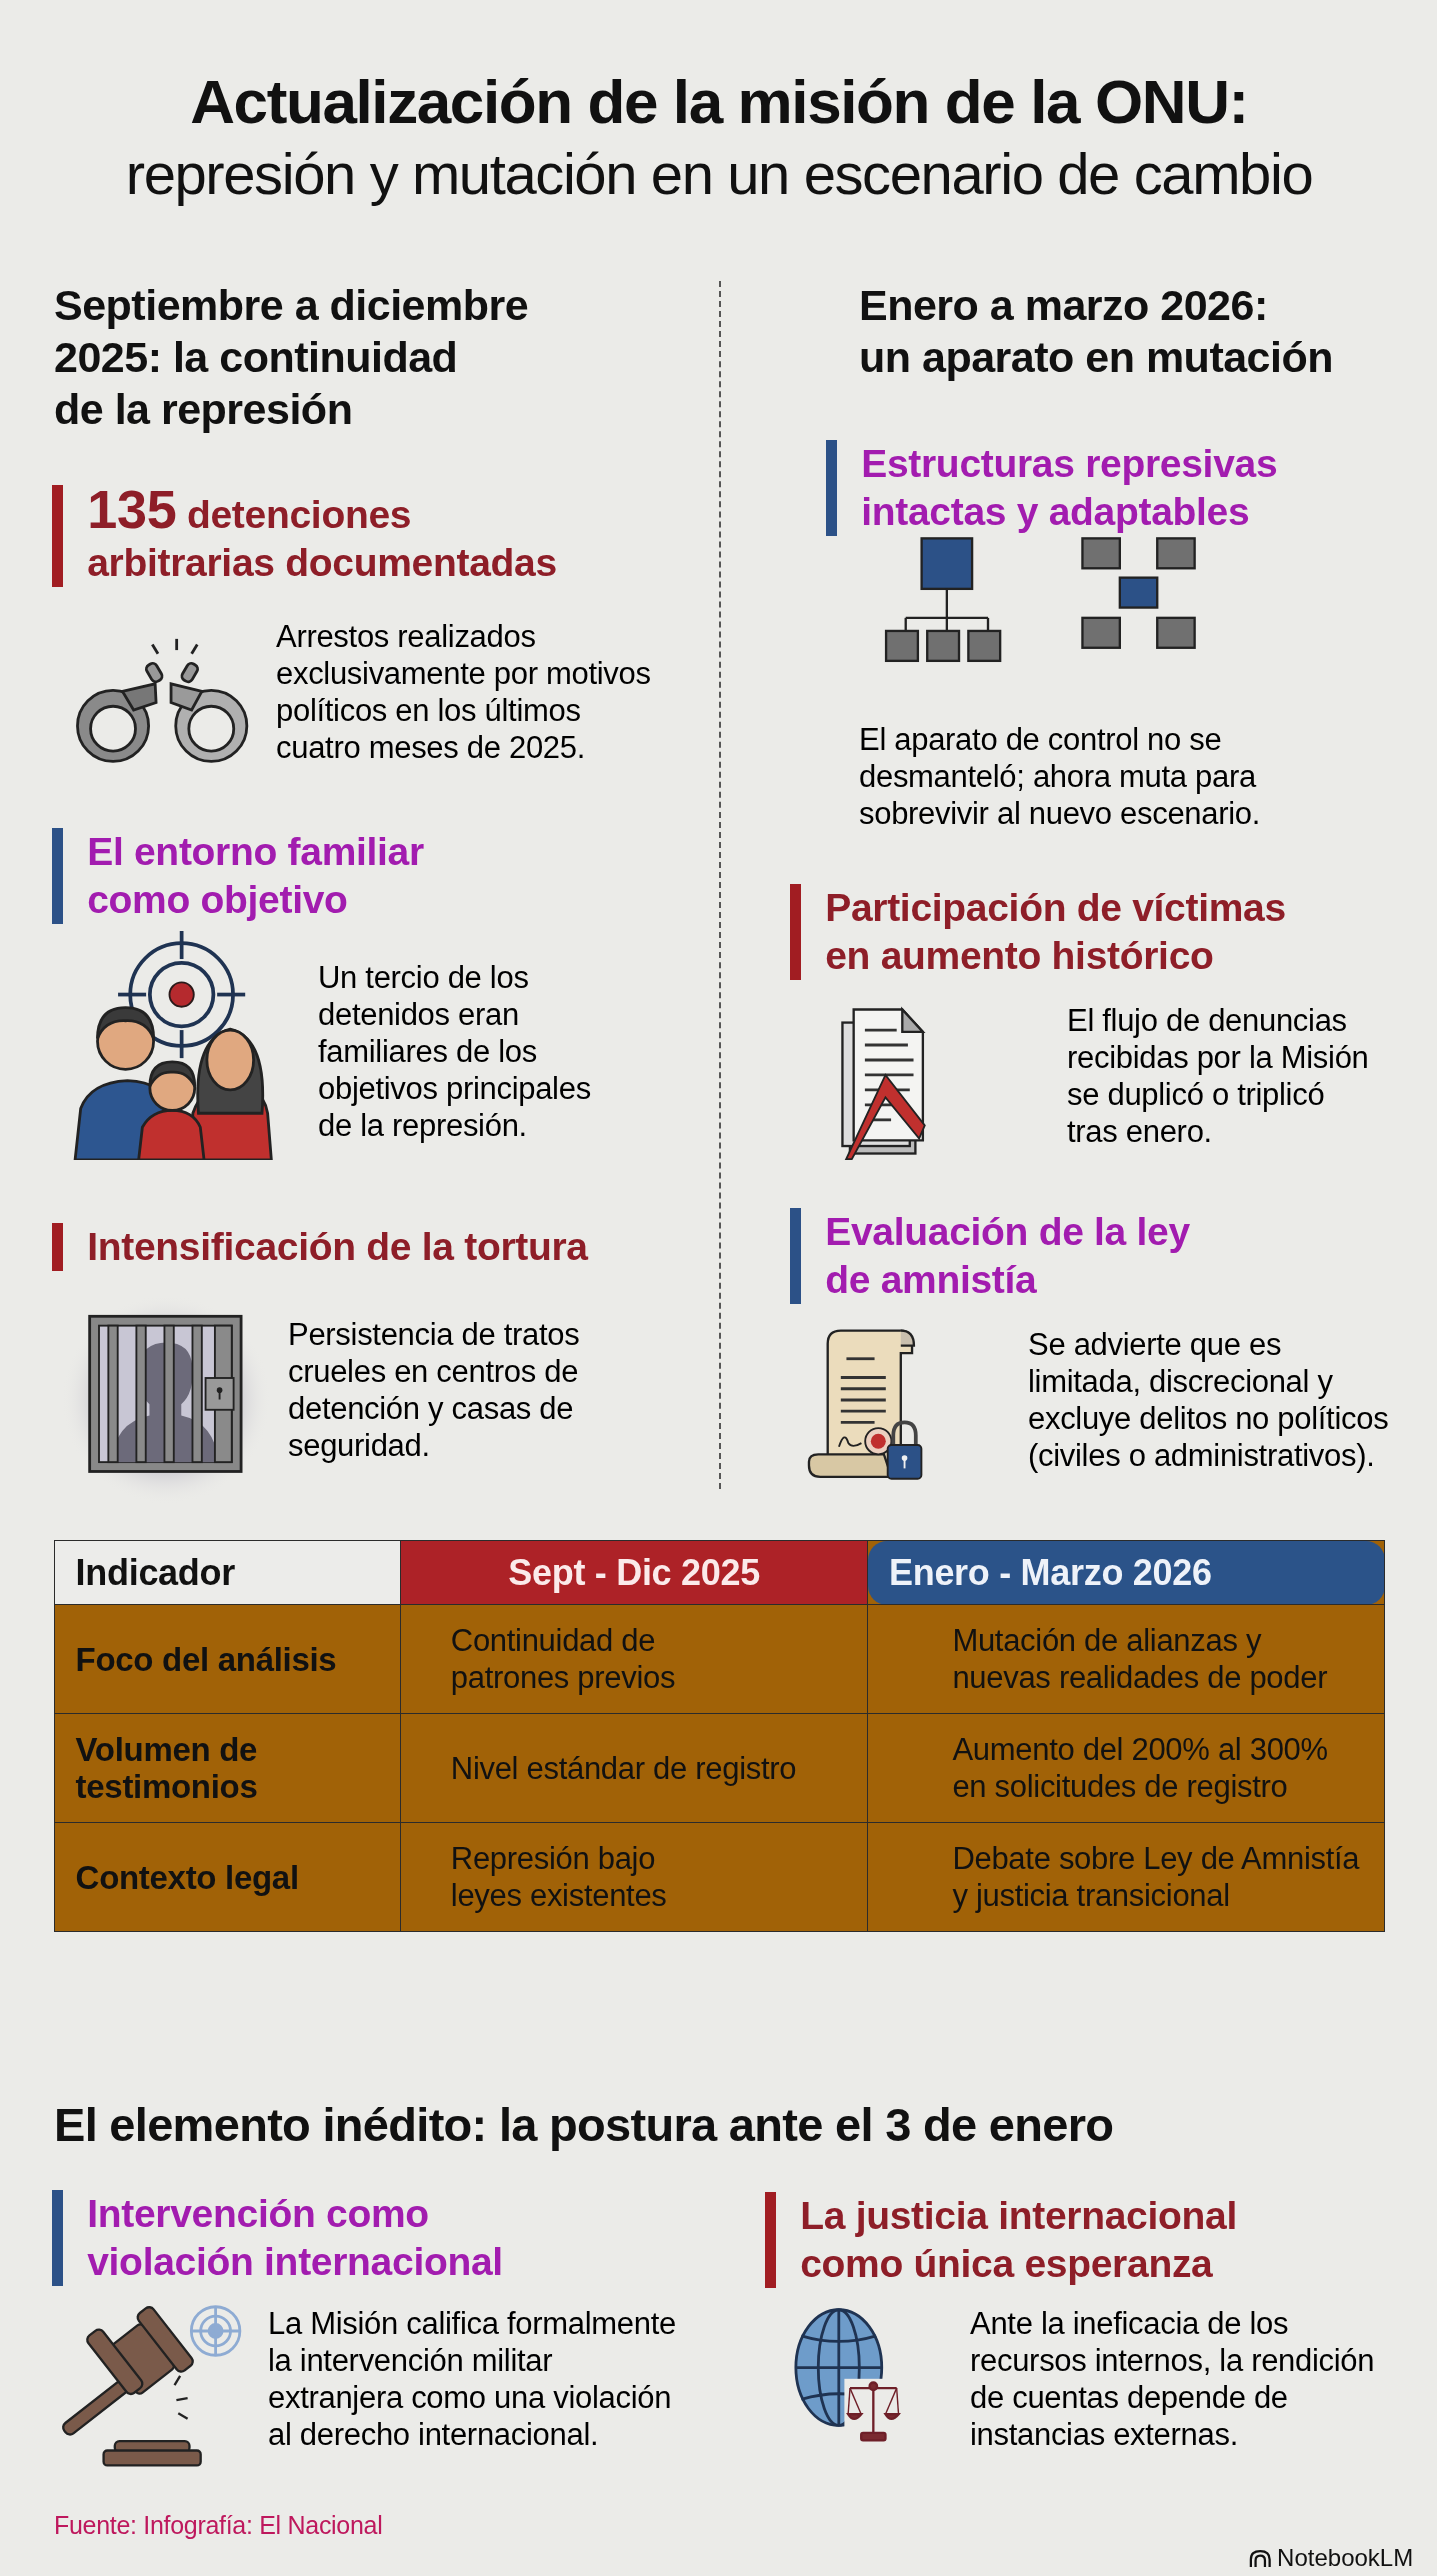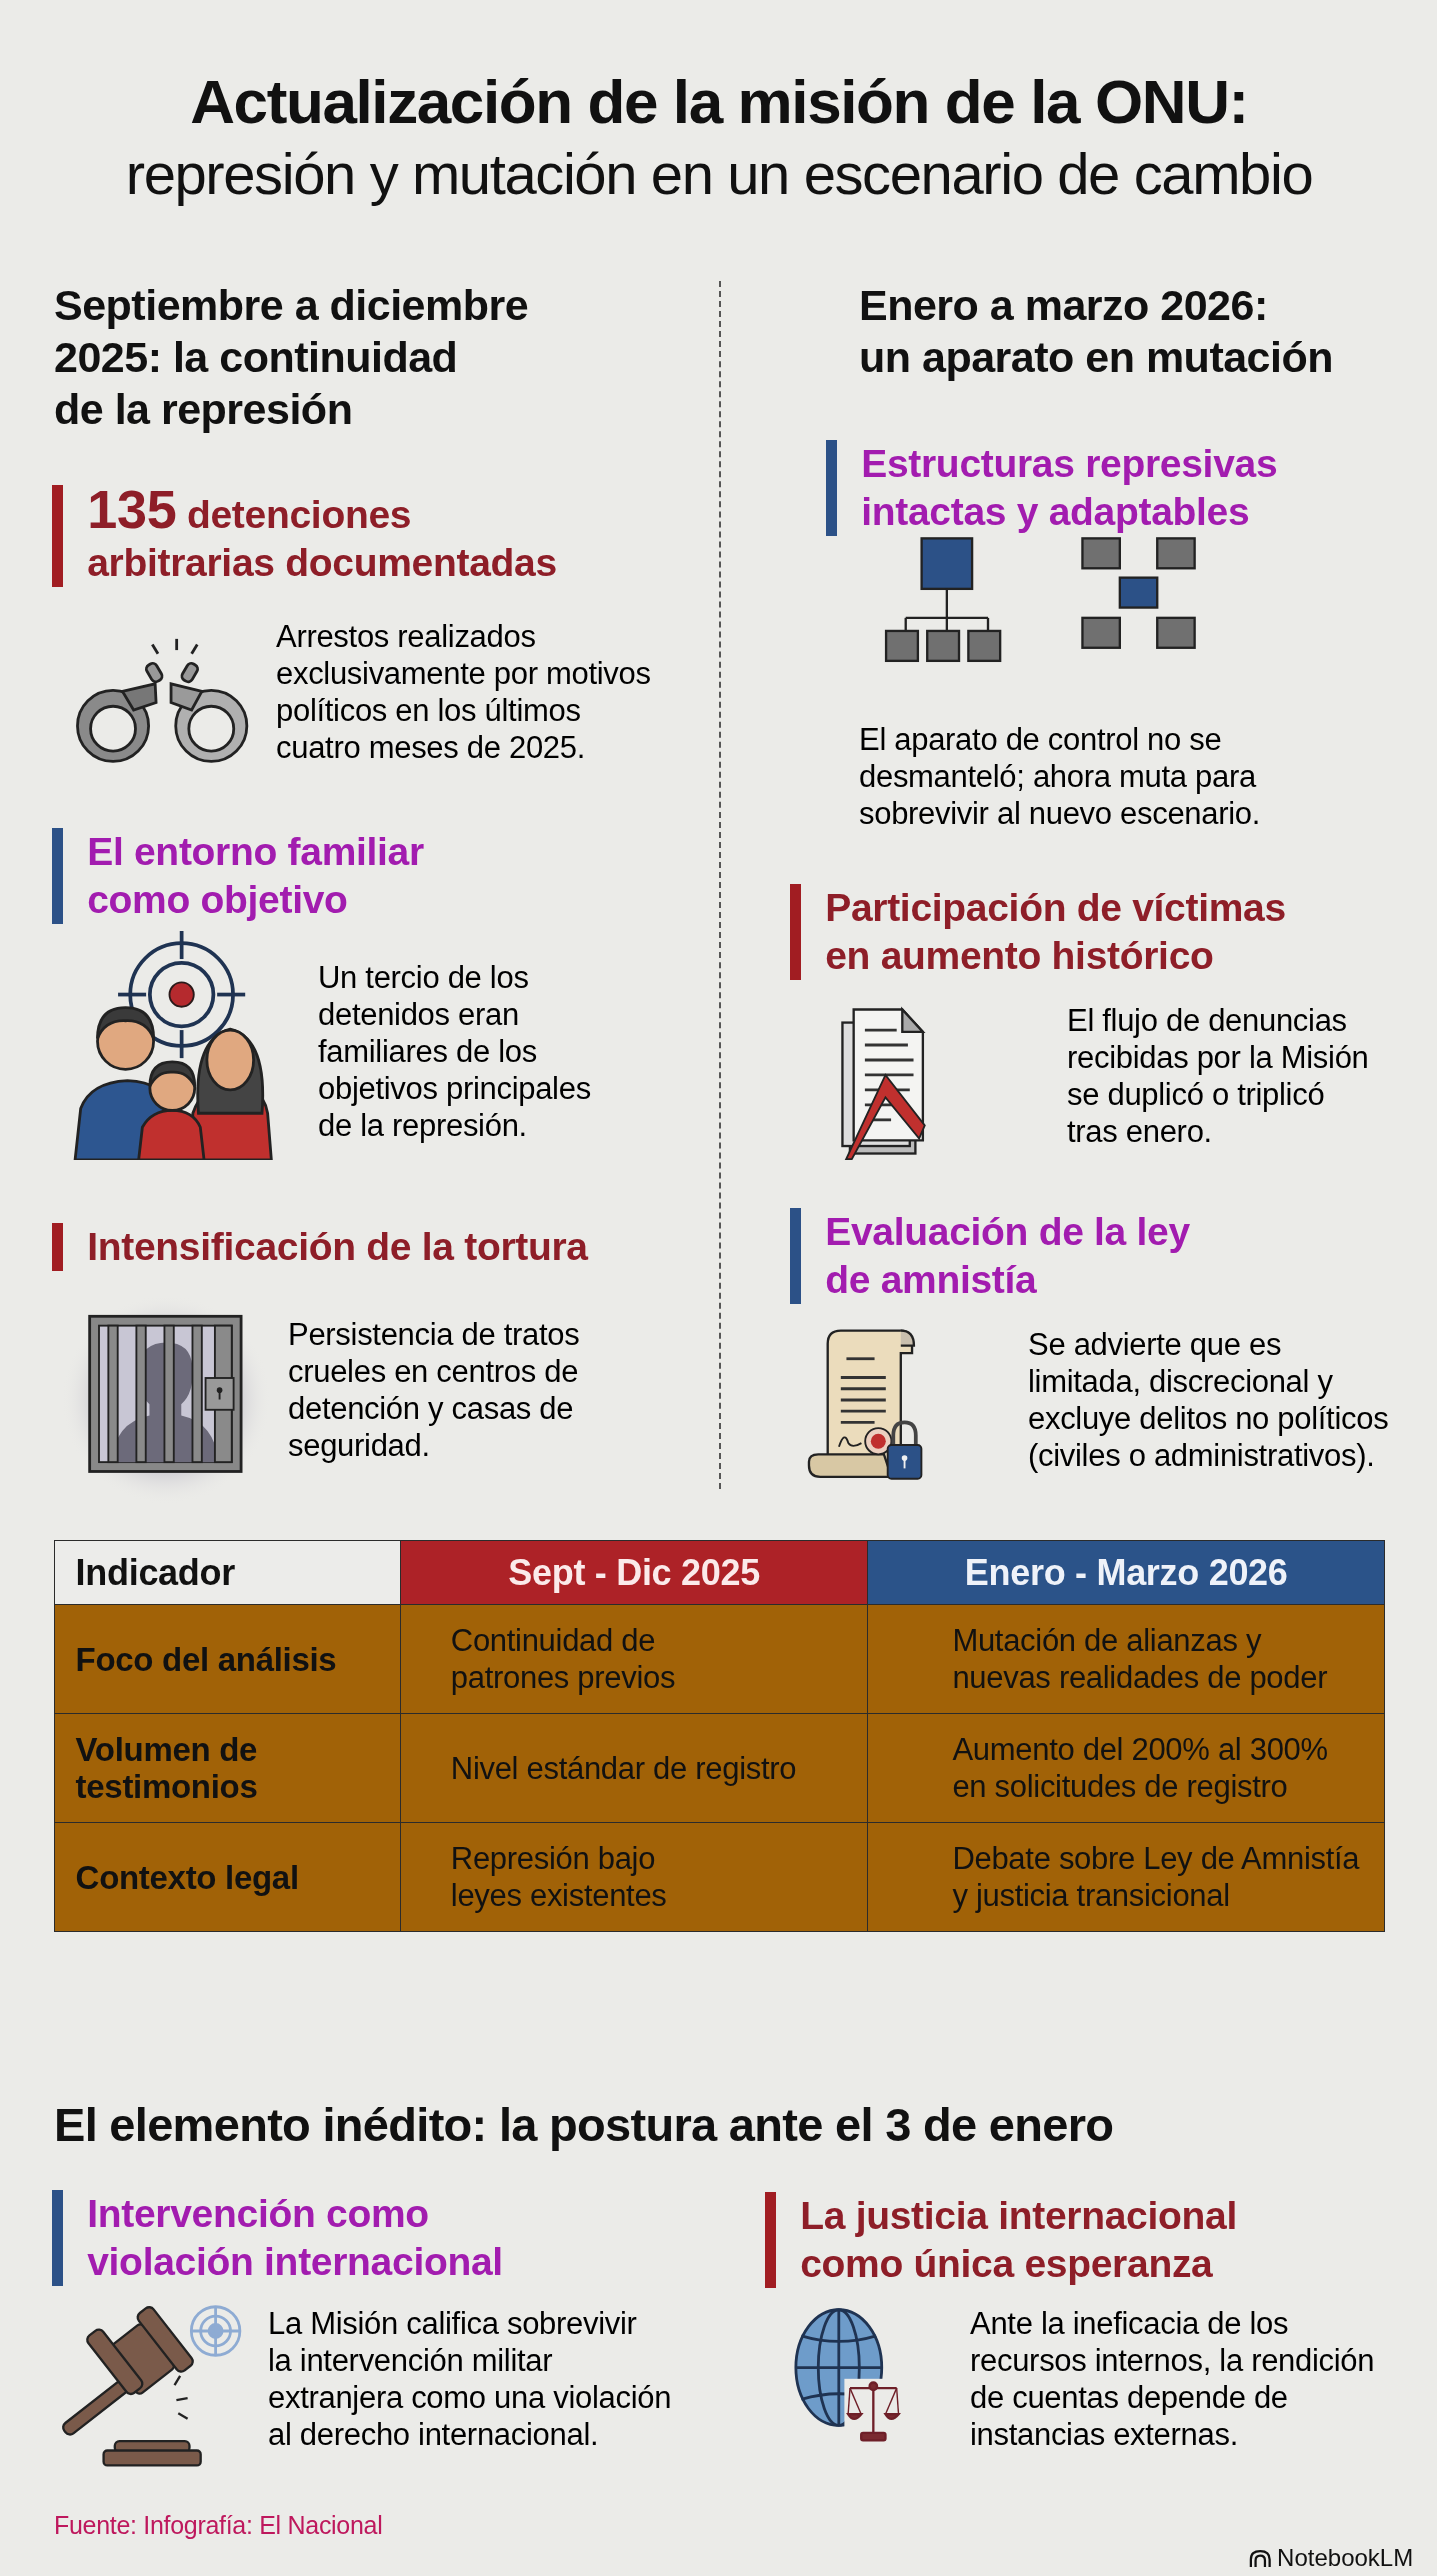--- a/index.html
+++ b/index.html
@@ -50,21 +50,21 @@
     position: absolute; left: 54px; top: 1540px; width: 1331px;
     border-collapse: collapse; background: #a16207;
   }
   table.cmp td, table.cmp th {
     border: 1.9px solid #2b2b2b; font-size: 31px; line-height: 37px; letter-spacing: -0.3px;
     vertical-align: middle; padding: 0 20.6px;
   }
   table.cmp th { height: 64px; font-size: 36px; font-weight: bold; }
   table.cmp th.ind { text-align: left; color: #111; background: #ececea; }
   table.cmp th.c1 { background: #ad2227; color: #fbeaea; text-align: center; }
-  table.cmp th.c2 { background: #2b5389; color: #eef2f9; text-align: center; }
+  table.cmp th.c2 { background: #2b5389; color: #eef2f9; text-align: left; border-radius: 19px; }
   table.cmp td.lab { font-weight: bold; font-size: 33px; }
   table.cmp td.v1 { padding-left: 50px; }
   table.cmp td.v2 { padding-left: 84px; }
   table.cmp tr.r td { height: 109px; }
   .bottom-head {
     left: 54px; top: 2097px; font-size: 47px; font-weight: bold; letter-spacing: -0.7px;
   }
   .source { left: 54px; top: 2511px; font-size: 25px; color: #be185d; letter-spacing: -0.3px; }
   .brand { left: 1249px; top: 2544px; font-size: 24px; color: #111; display: flex; align-items: center; gap: 5.6px; }
 </style>
@@ -367,21 +367,21 @@
     <rect x="68" y="148" width="80" height="12" rx="5"></rect>
     <rect x="56" y="158" width="104" height="16" rx="4"></rect>
   </g>
   <g stroke="#222" stroke-width="2.5">
     <line x1="132" y1="88" x2="138" y2="78"></line>
       <line x1="134" y1="104" x2="146" y2="102"></line>
       <line x1="136" y1="118" x2="146" y2="124"></line>
   </g>
 </svg>
 <div class="abs body" style="left:268px; top:2305px;">
-  <div>La Misión califica sobrevivir</div>
+  <div>La Misión califica formalmente</div>
   <div>la intervención militar</div>
   <div>extranjera como una violación</div>
   <div>al derecho internacional.</div>
 </div>
 
 <div class="abs sec red" style="left:765px; top:2192px;">
   <div class="bar"></div>
   <div class="txt">
     <div>La justicia internacional</div>
     <div>como única esperanza</div>

